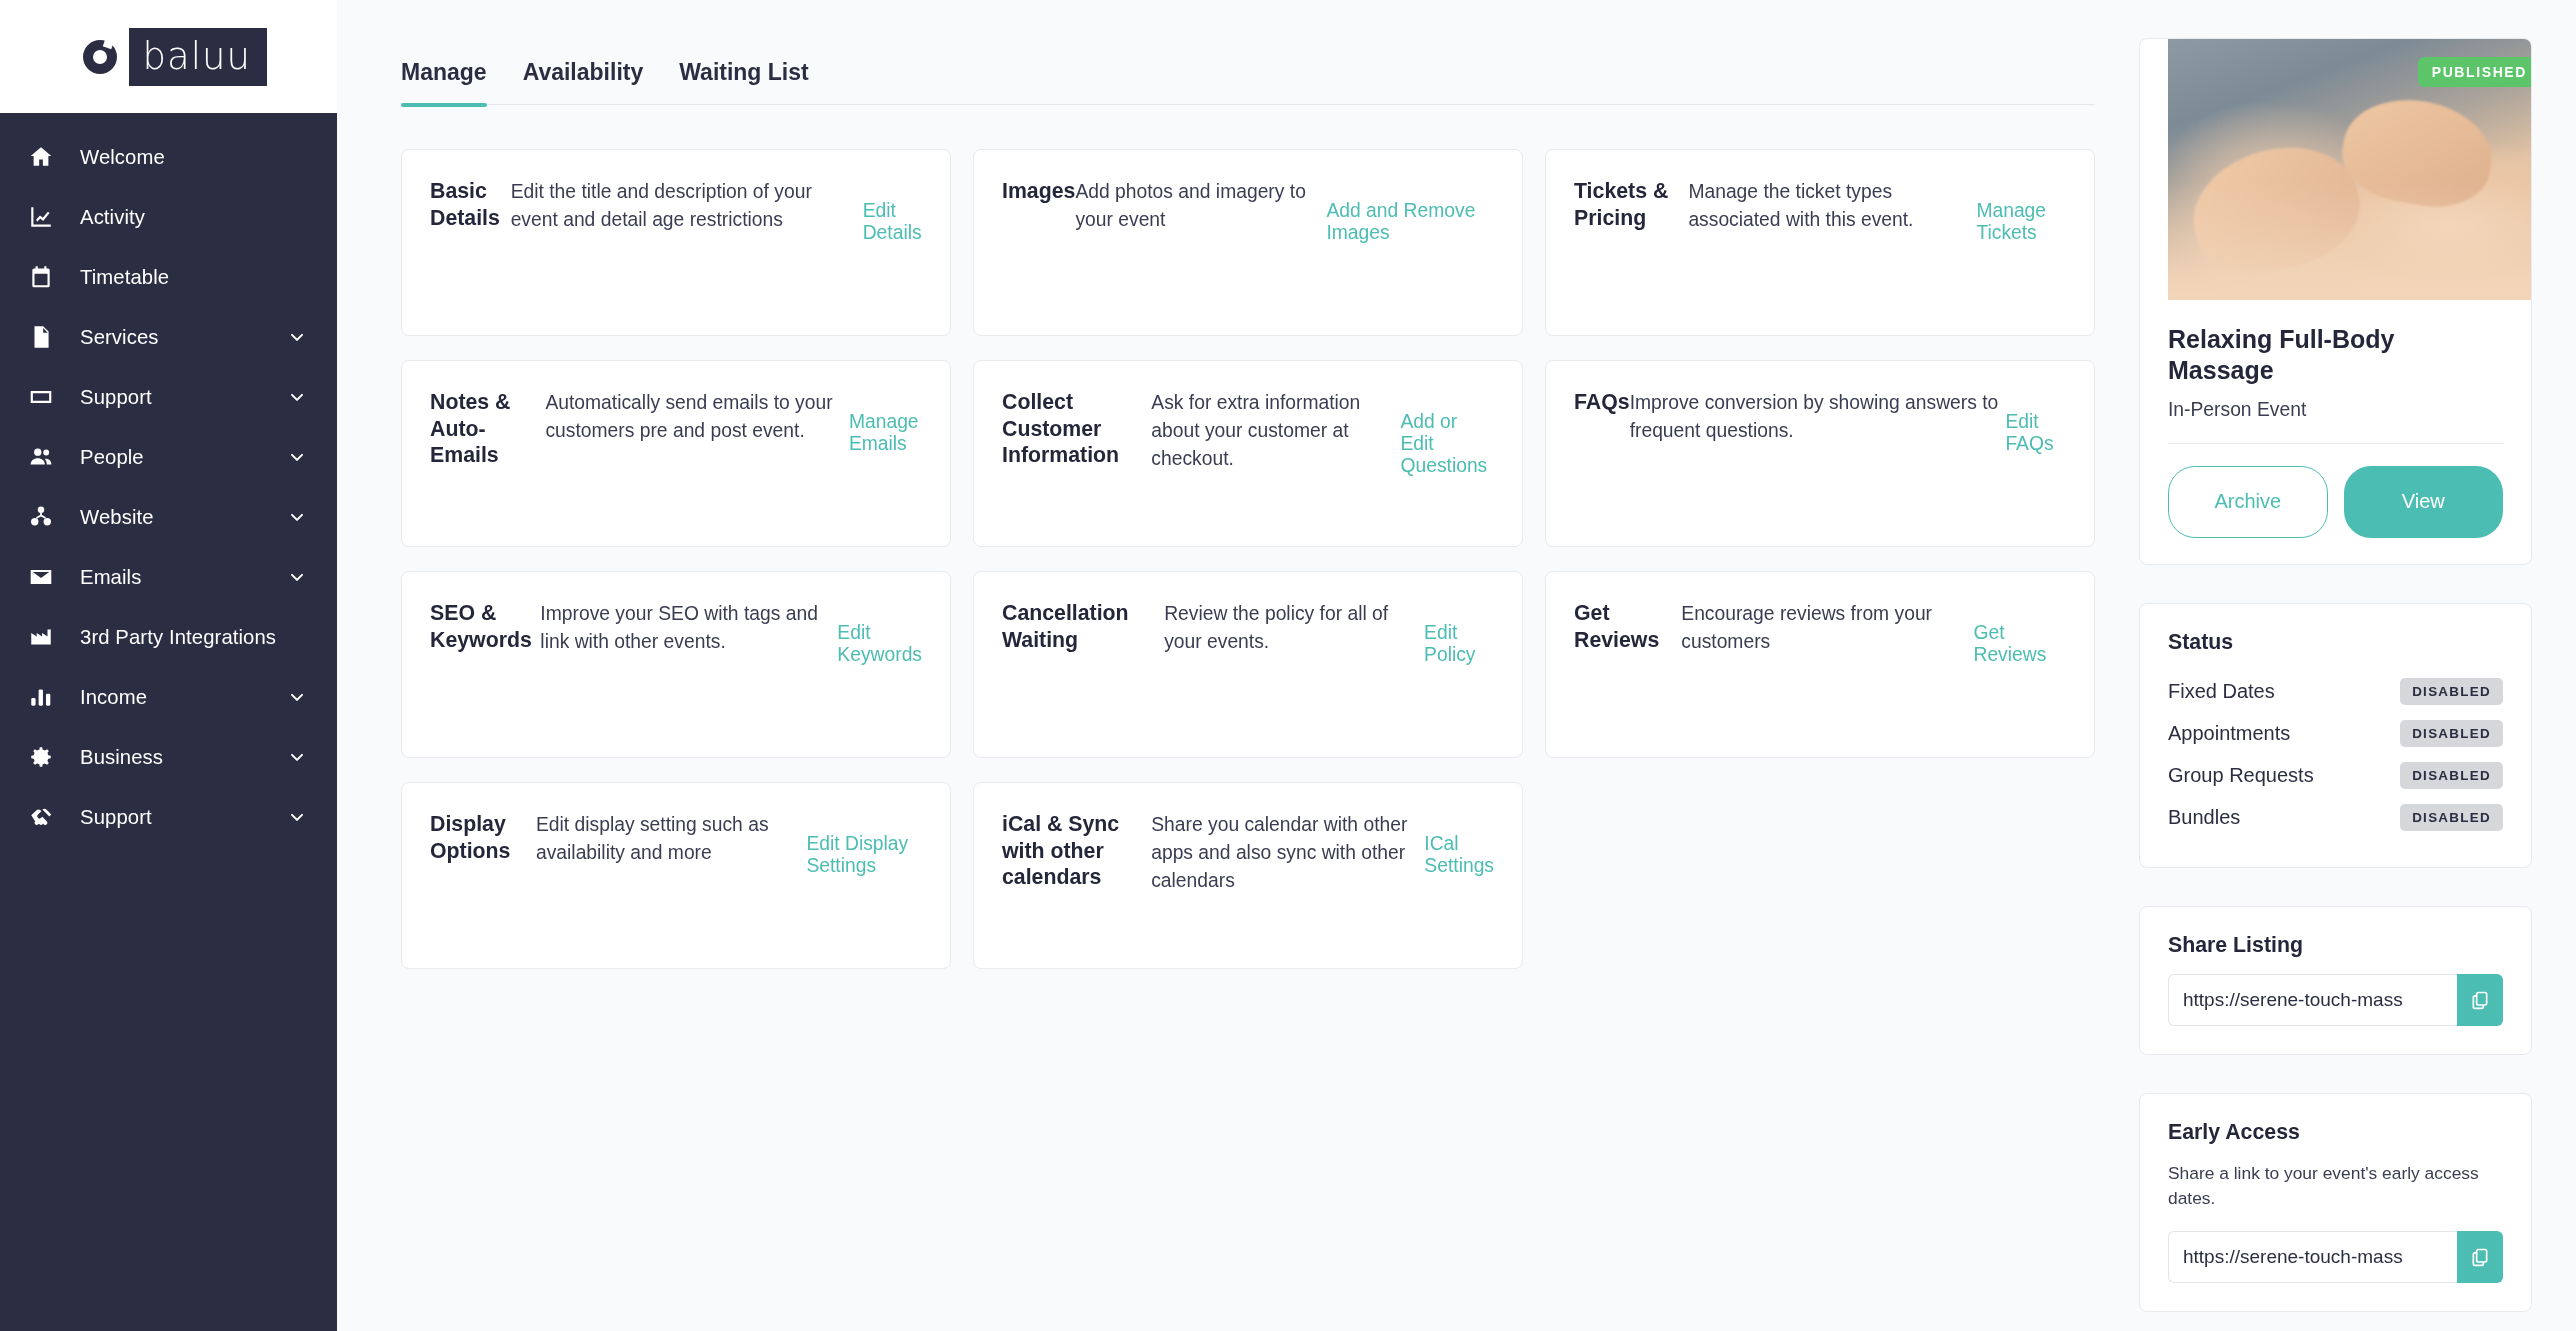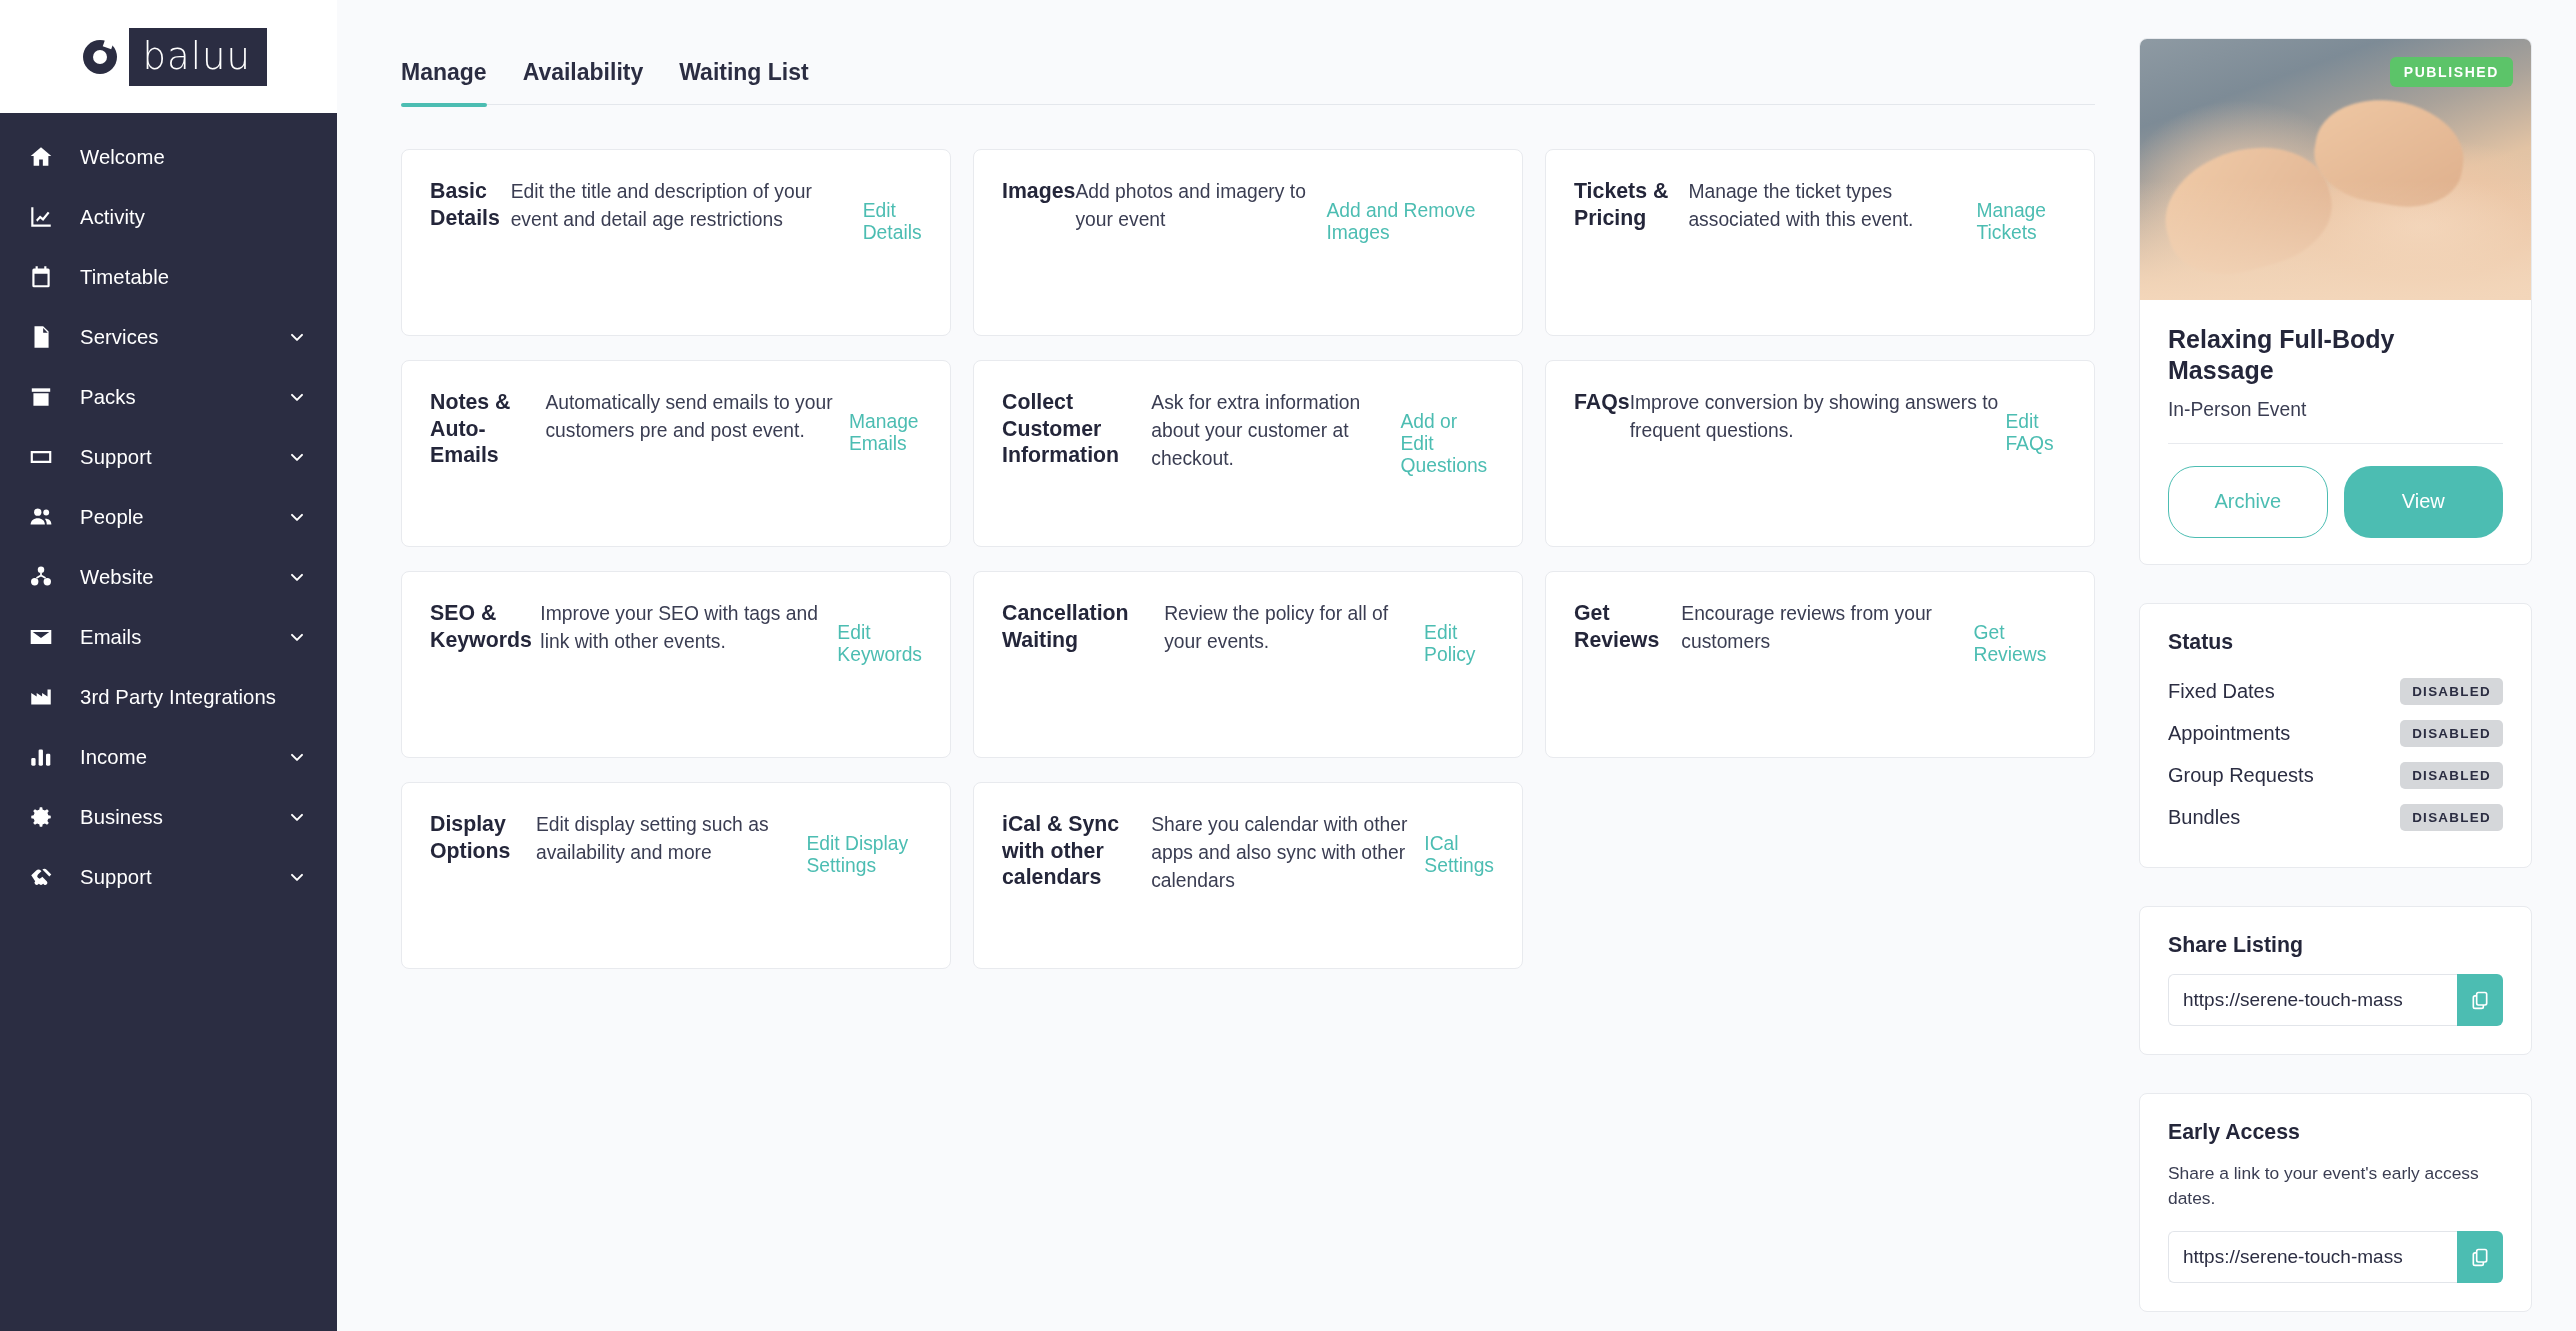--- a/index.html
+++ b/index.html
@@ -152,20 +152,21 @@
     overflow: hidden;
   }
   .event-image {
     height: 261px; width: 100%;
     position: relative;
     background:
       radial-gradient(ellipse 60% 45% at 72% 72%, #F3D5BA 0%, #EBC6A6 45%, rgba(235,198,166,0) 75%),
       radial-gradient(ellipse 45% 55% at 26% 62%, #F0CDAE 0%, rgba(240,205,174,0) 70%),
       linear-gradient(160deg, #8E9AA3 0%, #7D8B96 22%, #A9A29A 42%, #E2C3A4 62%, #EFD3B6 100%);
     overflow: hidden;
+    margin-left: 28px;
   }
   .event-image .hand-a, .event-image .hand-b {
     position: absolute; background: #EBC09B; border-radius: 50% 50% 42% 42%;
     filter: blur(1.2px);
   }
   .event-image .hand-a {
     width: 167px; height: 119px; left: 24px; top: 111px;
     transform: rotate(-16deg);
     background: linear-gradient(140deg, #F0CBA8, #E0B392);
   }
@@ -282,34 +283,20 @@
           </span>
           <span class="nav-label">Timetable</span>
         </div>
         <div class="nav-item">
           <span class="nav-icon">
             <svg width="26" height="26" viewBox="0 0 24 24">
               <path d="M6 2h8l5 5v15H6zm8 1.8V8h4.2zM8.5 12h7v1.7h-7zm0 3.4h7v1.7h-7z"></path>
             </svg>
           </span>
           <span class="nav-label">Services</span>
-          <span class="nav-caret">
-            <svg width="20" height="20" viewBox="0 0 24 24" stroke-linecap="round" stroke-linejoin="round">
-              <polyline points="6,9.5 12,15.5 18,9.5"></polyline>
-            </svg>
-          </span>
-        </div>
-        <div class="nav-item">
-          <span class="nav-icon">
-            <svg width="26" height="26" viewBox="0 0 24 24">
-              <path d="M3.5 4h17v3.2h-17z"></path>
-              <path d="M5 8.6h14V20H5zm3.6 3.3h6.8v1.9H8.6z"></path>
-            </svg>
-          </span>
-          <span class="nav-label">Packs</span>
           <span class="nav-caret">
             <svg width="20" height="20" viewBox="0 0 24 24" stroke-linecap="round" stroke-linejoin="round">
               <polyline points="6,9.5 12,15.5 18,9.5"></polyline>
             </svg>
           </span>
         </div>
         <div class="nav-item">
           <span class="nav-icon">
             <svg width="26" height="26" viewBox="0 0 24 24">
               <path d="M2.5 6.5h19v11h-19zm2 2v7h15v-7z"></path>

